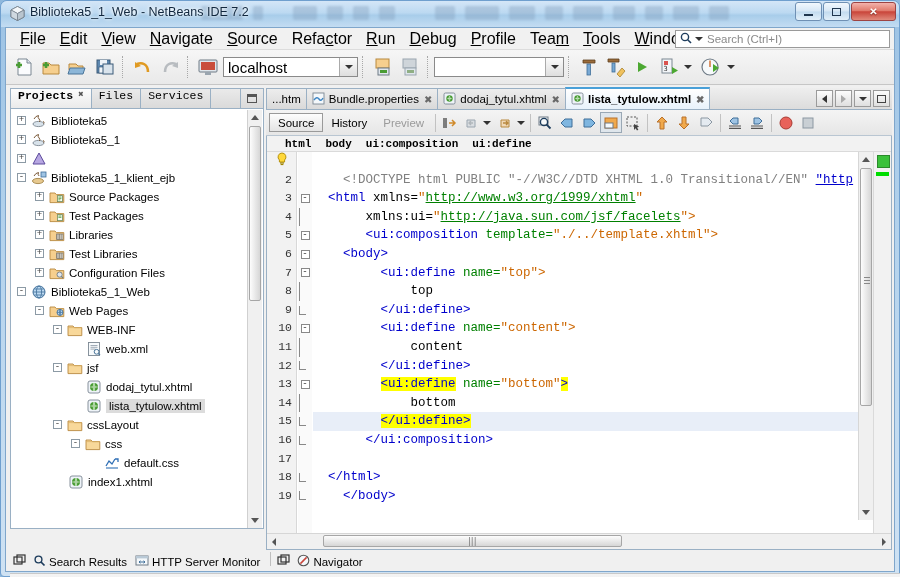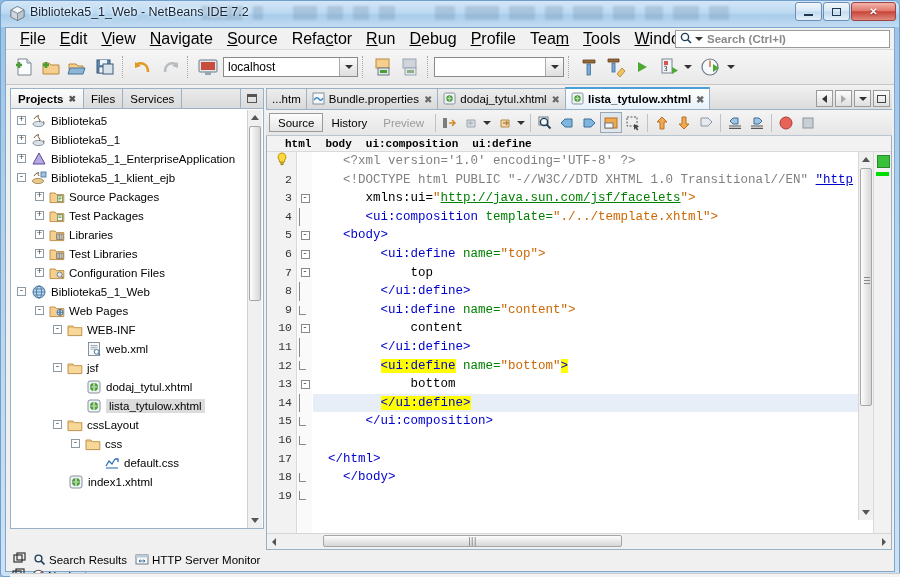--- a/index.html
+++ b/index.html
@@ -49,53 +49,53 @@
   .menubar{
     position:absolute;left:0;top:0;width:888px;height:22px;
     background:#f1f1f1;border-bottom:1px solid #dcdcdc;box-sizing:border-box;
     display:flex;align-items:center;padding-left:7px;
   }
   .menu-item{padding:2px 7px;font-size:16px;color:#000;white-space:nowrap;}
   .menu-item u{text-decoration:underline;}
   .searchbox{
     position:absolute;right:4px;top:2px;width:215px;height:18px;
     background:#fff;border:1px solid #9a9a9a;box-sizing:border-box;
-    display:flex;align-items:center;padding-left:3px;font-weight:bold;
+    display:flex;align-items:center;padding-left:3px;
   }
   .search-ph{font-size:11.5px;color:#8a8a8a;margin-left:4px;}
   
   .toolbar{
     position:absolute;left:0;top:22px;width:888px;height:35px;
     background:linear-gradient(180deg,#f6f6f6,#e9e9e9);
     border-bottom:1px solid #c6c6c6;box-sizing:border-box;
     display:flex;align-items:center;padding-left:4px;
   }
   .tb-btn{width:27px;height:27px;display:flex;align-items:center;justify-content:center;}
   .tb-sep{width:2px;height:22px;border-left:1px dotted #a8a8a8;margin:0 4px;}
   .combo{
     height:20px;border:1px solid #8a8a8a;background:#fff;box-sizing:border-box;
     display:flex;align-items:center;position:relative;
   }
-  .combo .ctext{font-size:12px;color:#000;padding-left:4px;}
+  .combo .ctext{font-size:15px;color:#000;padding-left:4px;}
   .combo .carrow{
     position:absolute;right:0;top:0;width:17px;height:18px;
     background:linear-gradient(180deg,#fbfbfb,#dedede);border-left:1px solid #aaa;
     display:flex;align-items:center;justify-content:center;
   }
   .tri-d{width:0;height:0;border-left:4px solid transparent;border-right:4px solid transparent;border-top:4px solid #333;}
   .tri-r{width:0;height:0;border-top:5px solid transparent;border-bottom:5px solid transparent;border-left:9px solid #4ca832;}
   
   .leftpane{position:absolute;left:4px;top:60px;width:254px;height:462px;}
   .tabstrip{
     position:absolute;left:0;top:0;width:254px;height:21px;
     background:#e8e8e8;border:1px solid #9ab0c4;box-sizing:border-box;display:flex;
   }
   .ptab{
-    height:19px;display:flex;align-items:center;padding:0 7px;font-size:11.5px;
-    border-right:1px solid #9ab0c4;box-sizing:border-box;color:#000;
+    height:19px;display:flex;align-items:flex-start;padding:0 7px;font-size:11.5px;
+    border-right:1px solid #9ab0c4;box-sizing:border-box;color:#000;font-family:Liberation Mono, monospace;
   }
   .ptab.active{background:linear-gradient(180deg,#fdfdfd,#eaeaea);font-weight:bold;}
   .ptab.inactive{background:linear-gradient(180deg,#eaeaea,#dadada);}
   .ptab-spacer{flex:1;background:linear-gradient(180deg,#eaeaea,#dadada);border-right:1px solid #9ab0c4;}
   .minbox{
     width:22px;display:flex;align-items:center;justify-content:center;
     background:linear-gradient(180deg,#eaeaea,#dadada);
   }
   .treebox{
     position:absolute;left:0;top:21px;width:254px;height:420px;
@@ -196,21 +196,21 @@
   .lnk{color:#0000cc;text-decoration:underline;}
   .lnkg{color:#008000;text-decoration:underline;}
   .hl{background:#ffff00;}
   
   .vsb{position:absolute;right:17px;top:16px;width:15px;height:368px;background:#f0f0f0;border-left:1px solid #d6d6d6;}
   .errstrip{position:absolute;right:0;top:16px;width:17px;height:382px;background:#f2f2f2;border-left:1px solid #dadada;}
   .hsb{position:absolute;left:0;bottom:0;width:624px;height:15px;background:#f0f0f0;border-top:1px solid #d6d6d6;}
   .hthumb{position:absolute;top:1px;height:12px;background:linear-gradient(180deg,#fdfdfd,#d6d6d6);border:1px solid #a6a6a6;box-sizing:border-box;border-radius:2px;display:flex;align-items:center;justify-content:center;}
   
   .botdock{
-    position:absolute;left:4px;top:524px;width:882px;height:19px;display:flex;align-items:flex-start;flex-direction:column;
+    position:absolute;left:4px;top:524px;width:882px;height:19px;display:flex;align-items:flex-start;
   }
   .dockgrp{display:flex;align-items:center;height:19px;}
   .dockitem{display:flex;align-items:center;font-size:11.5px;color:#000;padding:0 6px 0 2px;gap:3px;}
   .dsep{width:1px;height:14px;background:#bfbfbf;margin:0 4px;}
   
   .statusbar{
     position:absolute;left:4px;top:545px;width:890px;height:24px;
     background:linear-gradient(180deg,#f4f4f4,#e6e6e6);
     border-top:1px solid #c9c9c9;box-sizing:border-box;
     display:flex;align-items:center;justify-content:flex-end;
@@ -445,21 +445,20 @@
             </div>
             <div class="tr">
               <span class="dots" style="width:6px;"></span>
               <span class="exp">+</span>
               <span style="width:5px;"></span>
               <span class="ic">
                 <svg width="16" height="16" viewBox="0 0 16 16">
                   <path d="M8 2 L14 13 H2 Z" fill="#b7a7e2" stroke="#5c4a9c" stroke-width="1"></path>
                 </svg>
               </span>
-              <span class="lbl">Biblioteka5_1_EnterpriseApplication</span>
             </div>
             <div class="tr">
               <span class="dots" style="width:6px;"></span>
               <span class="exp">-</span>
               <span style="width:5px;"></span>
               <span class="ic">
                 <svg width="16" height="16" viewBox="0 0 16 16">
                   <ellipse cx="7" cy="11" rx="5.5" ry="2.6" fill="#e7c98f" stroke="#9a7a3a" stroke-width="0.8"></ellipse>
                   <path d="M3 6 q1.5 -3 4.5 -3.5 q-1 2.2 0.6 3.5" fill="none" stroke="#7b5a3a" stroke-width="1"></path>
                   <rect x="10" y="2" width="5" height="5" fill="#9fc4e4" stroke="#3f6e99" stroke-width="0.8"></rect>
@@ -914,22 +913,23 @@
               <div class="fold">
                 <span class="fend"></span>
               </div>
               <div class="fold">
                 <span class="fend"></span>
               </div>
             </div>
           </div>
         <div class="code">
             <div id="code-rows">
-              <div class="cl"><span class="txt">    </span><span class="dt">&lt;?xml version='1.0' encoding='UTF-8' ?&gt;</span></div>
+              <div class="cl"><span class="txt">    </span></div>
               <div class="cl"><span class="txt">    </span><span class="dt">&lt;!DOCTYPE html PUBLIC "-//W3C//DTD XHTML 1.0 Transitional//EN" </span><span class="lnk">"http</span></div>
+              <div class="cl"><span class="txt">  </span><span class="tag">&lt;html</span><span class="txt"> xmlns=</span><span class="val">"</span><span class="lnkg">http://www.w3.org/1999/xhtml</span><span class="val">"</span></div>
               <div class="cl"><span class="txt">       xmlns:ui=</span><span class="val">"</span><span class="lnkg">http://java.sun.com/jsf/facelets</span><span class="val">"&gt;</span></div>
               <div class="cl"><span class="txt">       </span><span class="tag">&lt;ui:composition</span><span class="attr"> template=</span><span class="val">"./../template.xhtml"&gt;</span></div>
               <div class="cl"><span class="txt">    </span><span class="tag">&lt;body&gt;</span></div>
               <div class="cl"><span class="txt">         </span><span class="tag">&lt;ui:define</span><span class="attr"> name=</span><span class="val">"top"&gt;</span></div>
               <div class="cl"><span class="txt">             top</span></div>
               <div class="cl"><span class="txt">         </span><span class="tag">&lt;/ui:define&gt;</span></div>
               <div class="cl"><span class="txt">         </span><span class="tag">&lt;ui:define</span><span class="attr"> name=</span><span class="val">"content"&gt;</span></div>
               <div class="cl"><span class="txt">             content</span></div>
               <div class="cl"><span class="txt">         </span><span class="tag">&lt;/ui:define&gt;</span></div>
               <div class="cl"><span class="txt">         </span><span class="tag hl">&lt;ui:define</span><span class="attr"> name=</span><span class="val">"bottom"</span><span class="tag hl">&gt;</span></div>

